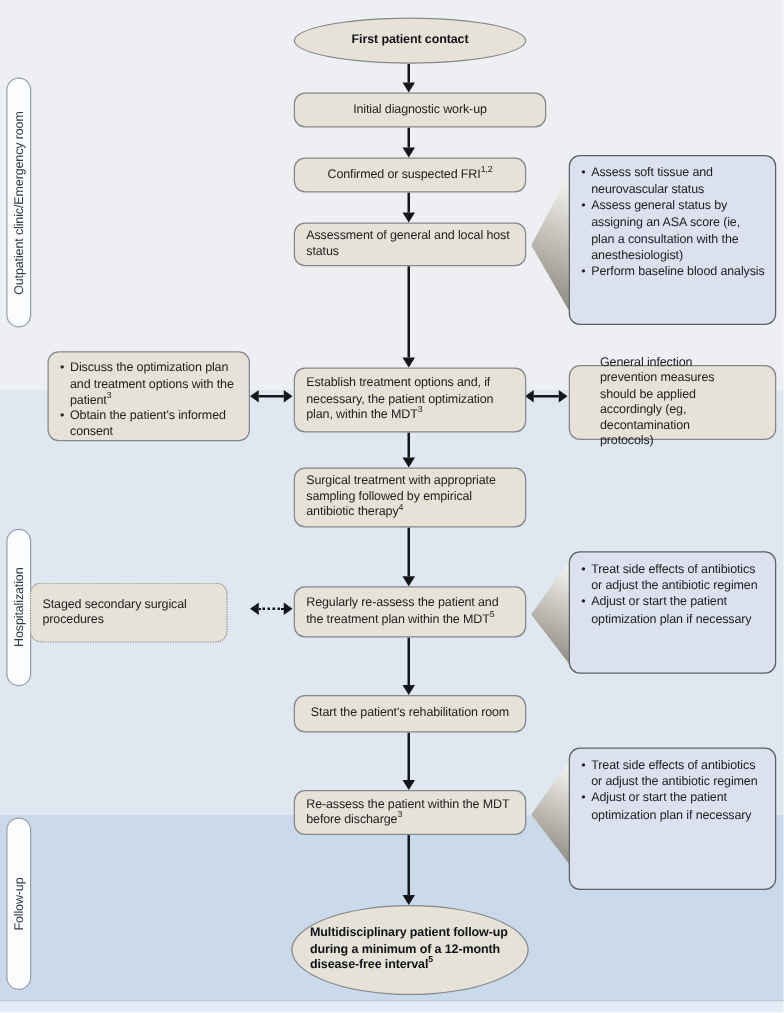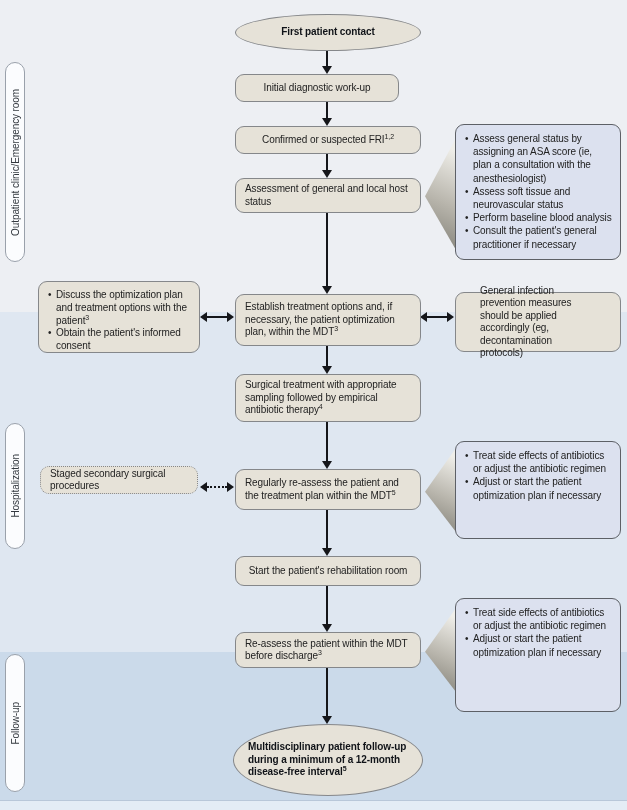--- a/index.html
+++ b/index.html
@@ -28,31 +28,31 @@
   .pill-2 { top: 423px; height: 126px; }
   .pill-3 { top: 654px; height: 138px; }
 
   .node {
     position: absolute; background: #e6e2d8; border: 1px solid #85878a;
     border-radius: 9px; display: flex; align-items: center; justify-content: center;
     text-align: left; font-size: 10px; line-height: 1.25; padding: 3px 9px;
   }
   .ellipse { border-radius: 50%; font-weight: bold; color: #101318; }
   .n-start { left: 235px; top: 14px; width: 186px; height: 37px; }
-  .n-workup { left: 235px; top: 74px; width: 164px; height: 28px; }
+  .n-workup { left: 235px; top: 74px; width: 202px; height: 28px; }
   .n-fri { left: 235px; top: 126px; width: 186px; height: 28px; }
   .n-host { left: 235px; top: 178px; width: 186px; height: 35px; }
   .n-establish { left: 235px; top: 294px; width: 186px; height: 52px; }
   .n-surgical { left: 235px; top: 374px; width: 186px; height: 48px; }
   .n-reassess { left: 235px; top: 469px; width: 186px; height: 41px; }
   .n-rehab { left: 235px; top: 556px; width: 186px; height: 30px; }
   .n-discharge { left: 235px; top: 632px; width: 186px; height: 36px; }
   .n-followup { left: 233px; top: 724px; width: 190px; height: 72px; padding: 6px 14px; }
   .n-infection { left: 455px; top: 292px; width: 166px; height: 60px; padding: 4px 24px; }
-  .n-staged { left: 40px; top: 466px; width: 158px; height: 28px; border: 1px dotted #85878a; }
+  .n-staged { left: 24px; top: 466px; width: 158px; height: 48px; border: 1px dotted #85878a; }
 
   .side-box {
     position: absolute; border-radius: 9px; font-size: 10px; line-height: 1.32;
     padding: 7px 8px 6px 8px;
   }
   .beige-side { background: #e6e2d8; border: 1px solid #85878a; }
   .blue-side { background: #dce1ef; border: 1px solid #5d6066; }
   .sb-discuss { left: 38px; top: 281px; width: 162px; height: 72px; line-height: 1.28; }
   .sb-host { left: 455px; top: 124px; width: 166px; height: 136px; }
   .sb-hosp { left: 455px; top: 441px; width: 166px; height: 98px; }
@@ -179,24 +179,23 @@
 </div>
 
 <div class="side-box beige-side sb-discuss">
   <ul>
       <li><span>Discuss the optimization plan and treatment options with the patient</span><sup>3</sup></li>
       <li><span>Obtain the patient's informed consent</span></li>
     </ul>
 </div>
 <div class="side-box blue-side sb-host">
   <ul>
+      <li><span>Assess soft tissue and neurovascular status</span></li>
       <li><span>Assess general status by assigning an ASA score (ie, plan a consultation with the anesthesiologist)</span></li>
-      <li><span>Assess soft tissue and neurovascular status</span></li>
       <li><span>Perform baseline blood analysis</span></li>
-      <li><span>Consult the patient's general practitioner if necessary</span></li>
     </ul>
 </div>
 <div class="side-box blue-side sb-hosp">
   <ul>
       <li><span>Treat side effects of antibiotics or adjust the antibiotic regimen</span></li>
       <li><span>Adjust or start the patient optimization plan if necessary</span></li>
     </ul>
 </div>
 <div class="side-box blue-side sb-discharge">
   <ul>

